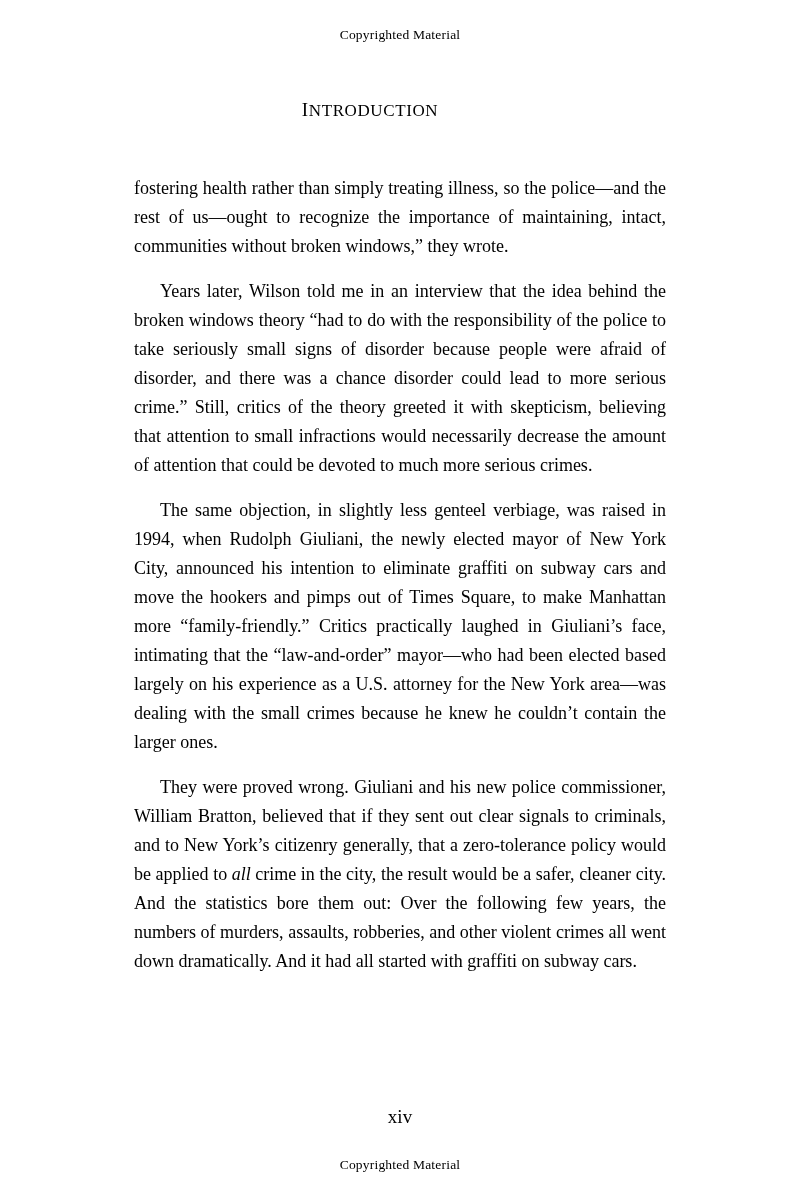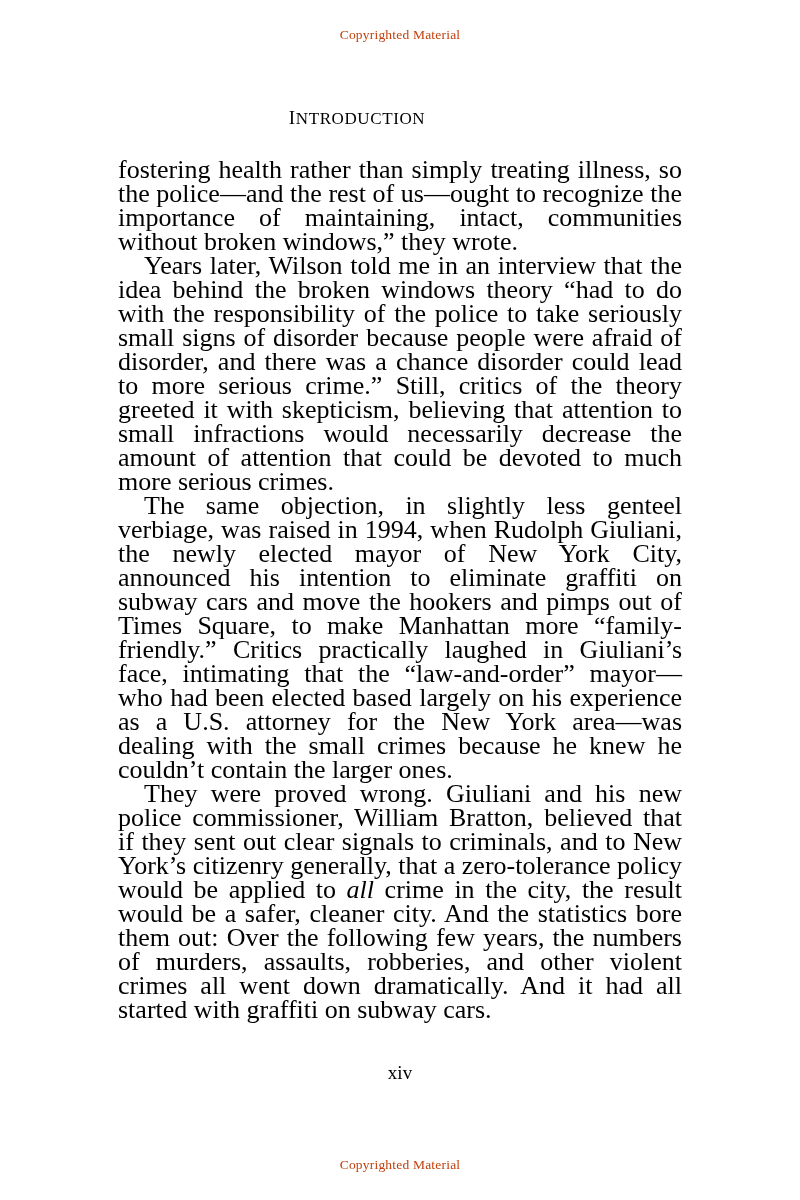--- a/index.html
+++ b/index.html
@@ -22,61 +22,62 @@
     box-sizing: border-box;
   }
   .watermark {
     position: absolute;
     left: 0;
     width: 800px;
     text-align: center;
     font-family: "Liberation Serif", serif;
     font-size: 13.5px;
     letter-spacing: 0.2px;
-    color: #c2410c;
+    color: #000000;
   }
   .watermark-top { top: 27px; }
   .watermark-bottom { top: 1157px; }
 
   .running-head {
     position: absolute;
-    top: 107px;
+    top: 99px;
     left: 0;
     width: 714px;
     text-align: center;
     font-family: "Liberation Serif", serif;
     font-size: 17px;
     letter-spacing: 0.6px;
+    padding-left: 13px;
   }
   .running-head .smallcap-first {
     font-size: 19px;
   }
 
   .text-block {
     position: absolute;
     top: 158px;
     left: 118px;
     width: 564px;
   }
   p.body-par {
-    margin: 0;
-    font-size: 26px;
-    line-height: 24px;
+    margin: 16px;
+    font-size: 18px;
+    line-height: 29px;
     text-align: justify;
     text-justify: inter-word;
     hyphens: manual;
   }
   p.body-par.indent {
     text-indent: 26px;
   }
   p.body-par em {
   }
   .folio {
     position: absolute;
-    top: 1062px;
+    top: 1106px;
     left: 0;
     width: 800px;
     text-align: center;
     font-size: 19px;
     font-family: "Liberation Serif", serif;
   }
 </style>
 </head>
 <body>
 

